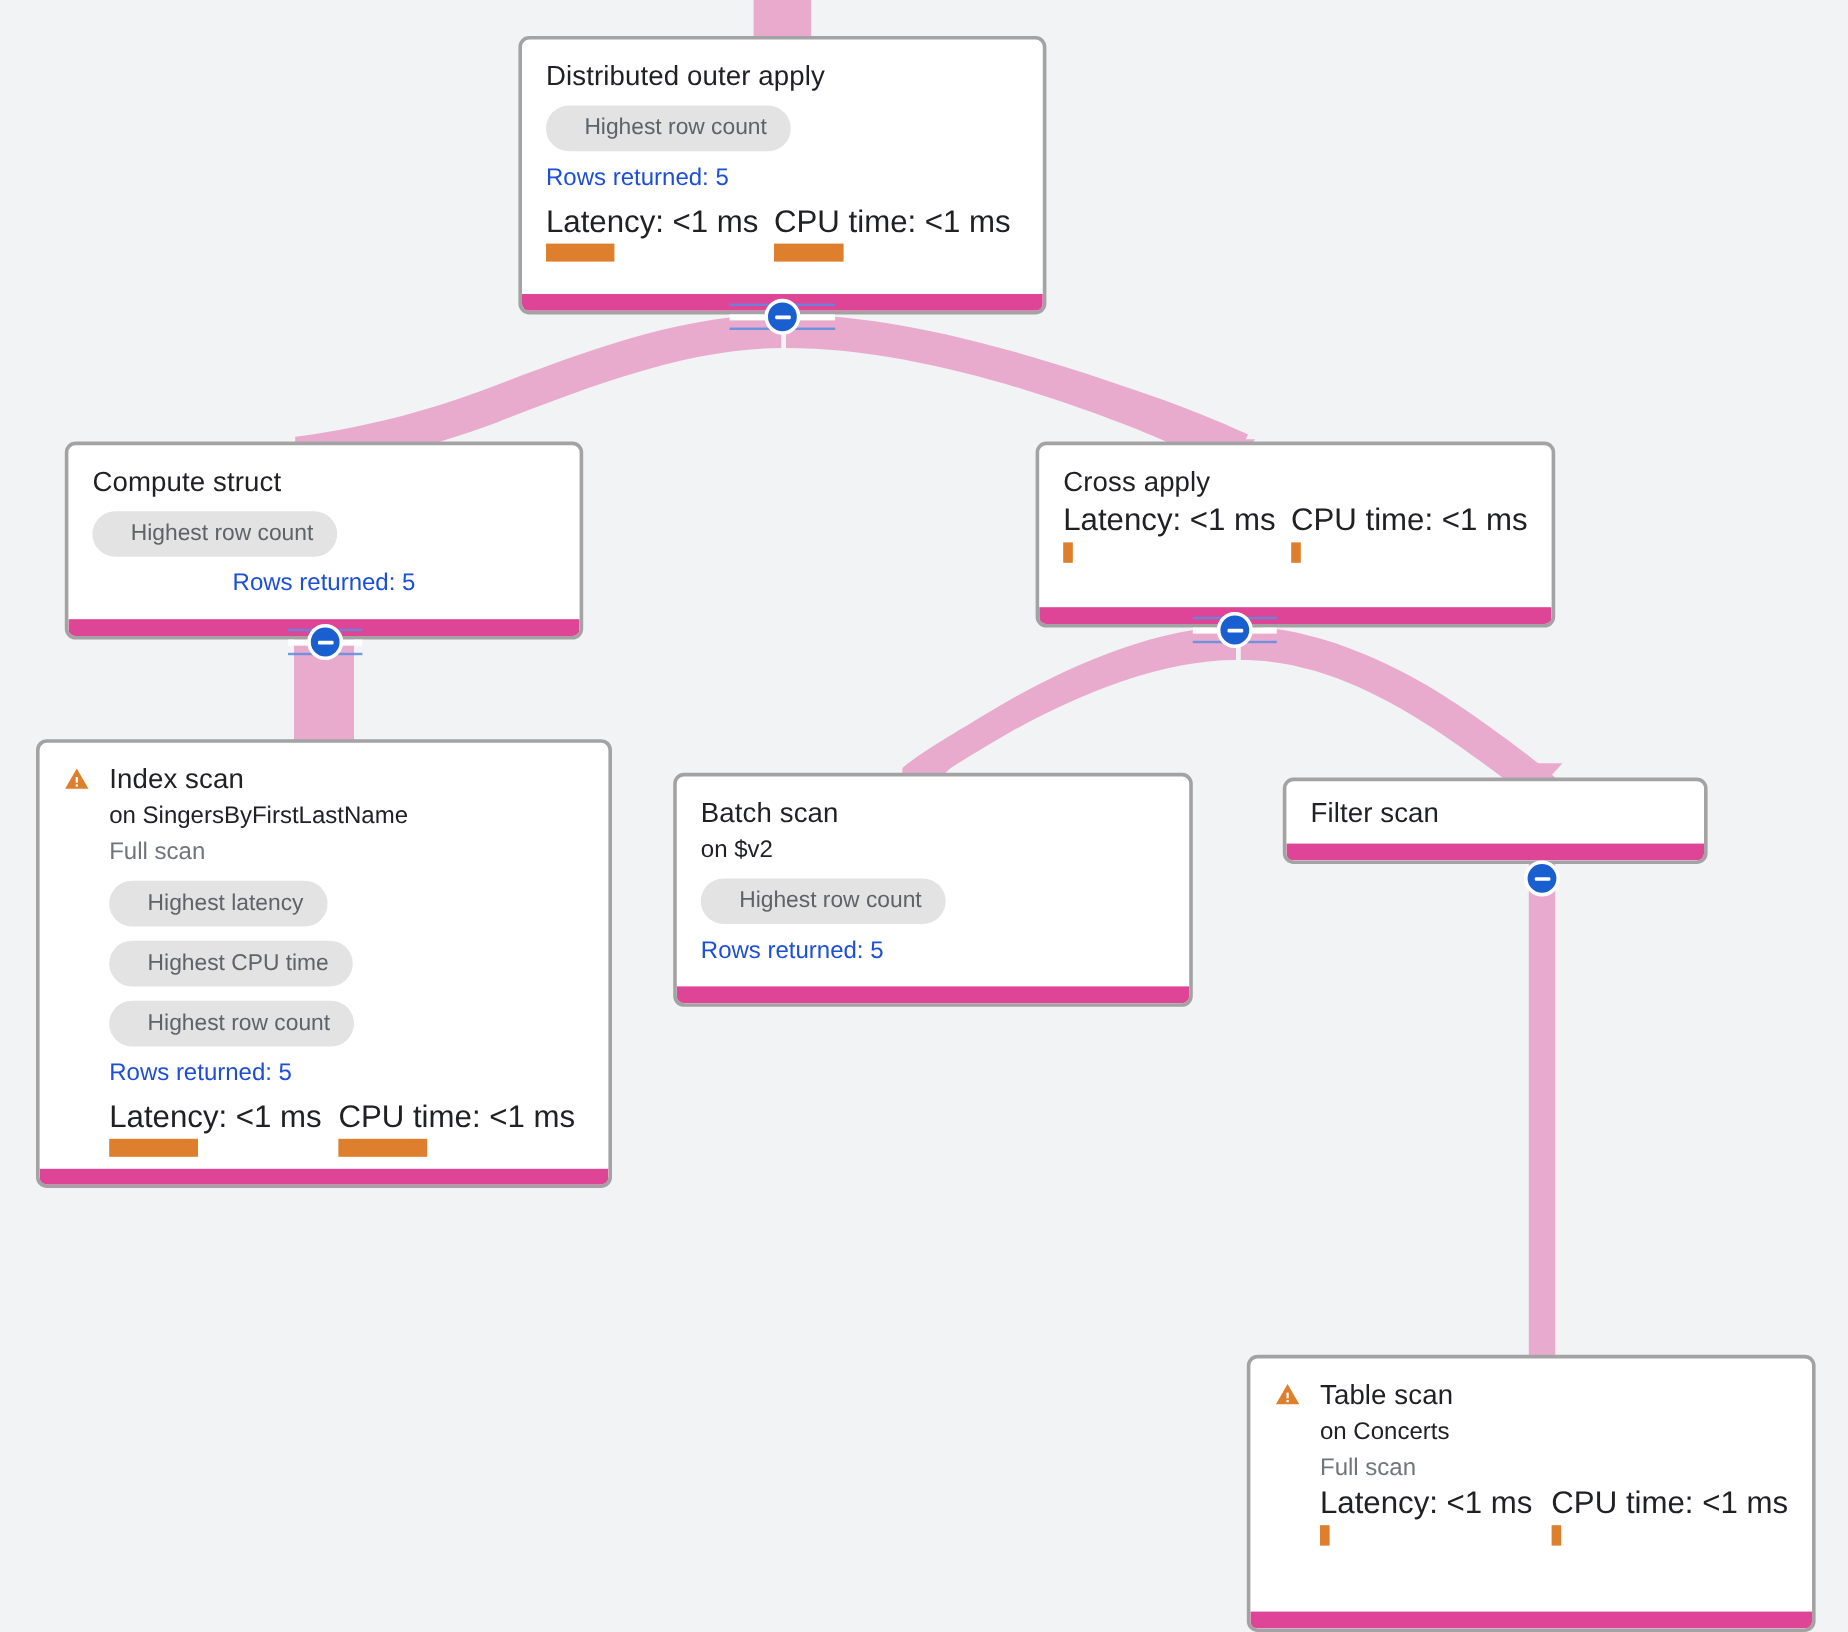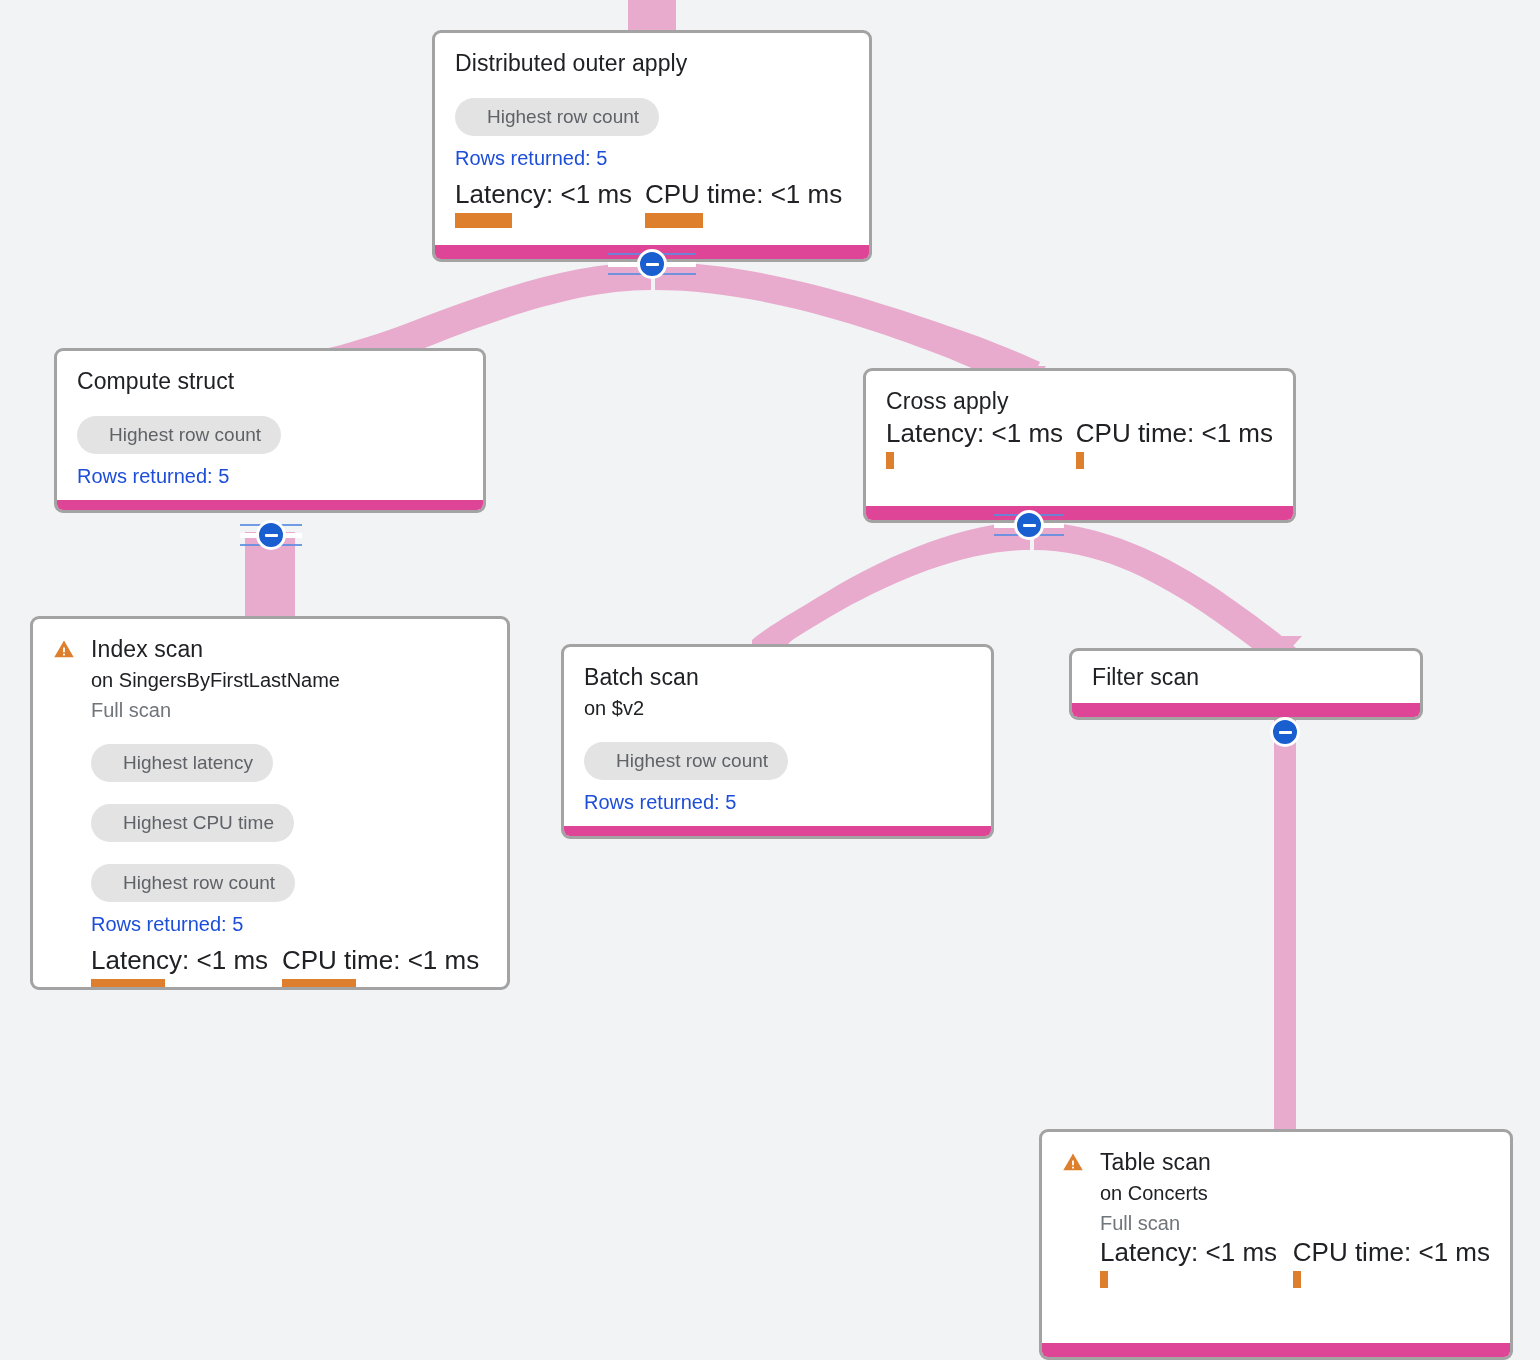--- a/index.html
+++ b/index.html
@@ -83,21 +83,21 @@
   }
   .badge {
     display: inline-block;
     align-self: flex-start;
     background: #e3e3e3;
     color: #5f6368;
     border-radius: 999px;
     font-size: 19px;
     line-height: 20px;
     padding: 9px 20px 9px 32px;
-    margin: 19px 0 3px 0;
+    margin: 9px 0 3px 0;
   }
   .rows-line {
     font-size: 20px;
     line-height: 28px;
     color: #1d4ed8;
     margin-top: 5px;
   }
   .metrics {
     display: flex;
     margin-top: 10px;
@@ -227,21 +227,21 @@
     </div>
     <div class="node-bottombar"></div>
   </div>
   <div class="collapse-lines" style="left:608px; top:253px; width:88px;">
     <i></i>
     <i class="mid"></i>
     <i></i>
   </div>
   <div class="collapse-btn" style="left:637px; top:249px;"></div>
 
-  <div class="node" style="left:54px; top:348px; width:432px; height:165px;">
+  <div class="node" style="left:54px; top:368px; width:432px; height:165px;text-align:center;">
     <div class="node-body">
       <div class="title-row">
         <div class="node-title">Compute struct</div>
       </div>
       <div class="badge">Highest row count</div>
       <div class="rows-line">Rows returned: 5</div>
     </div>
     <div class="node-bottombar"></div>
   </div>
   <div class="collapse-lines" style="left:240px; top:524px; width:62px;">

